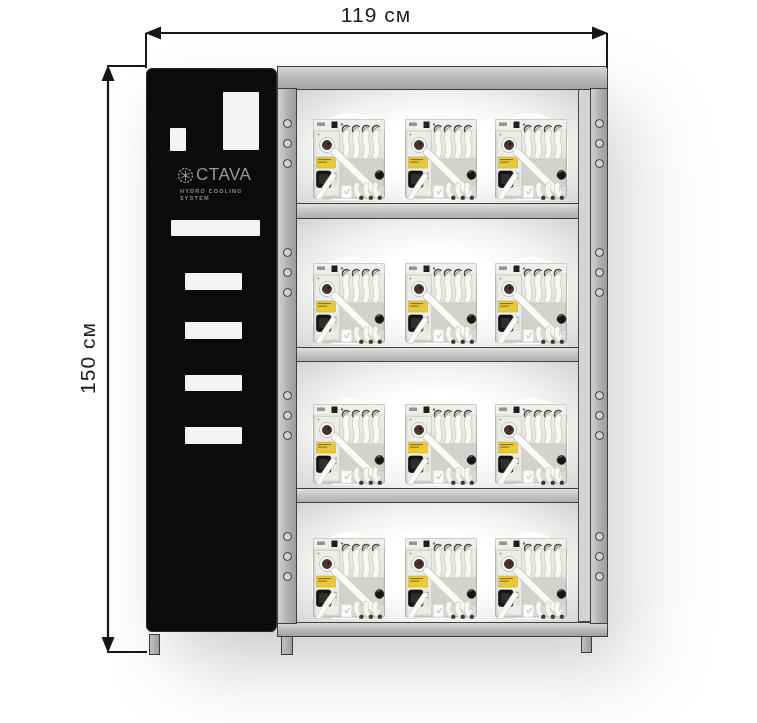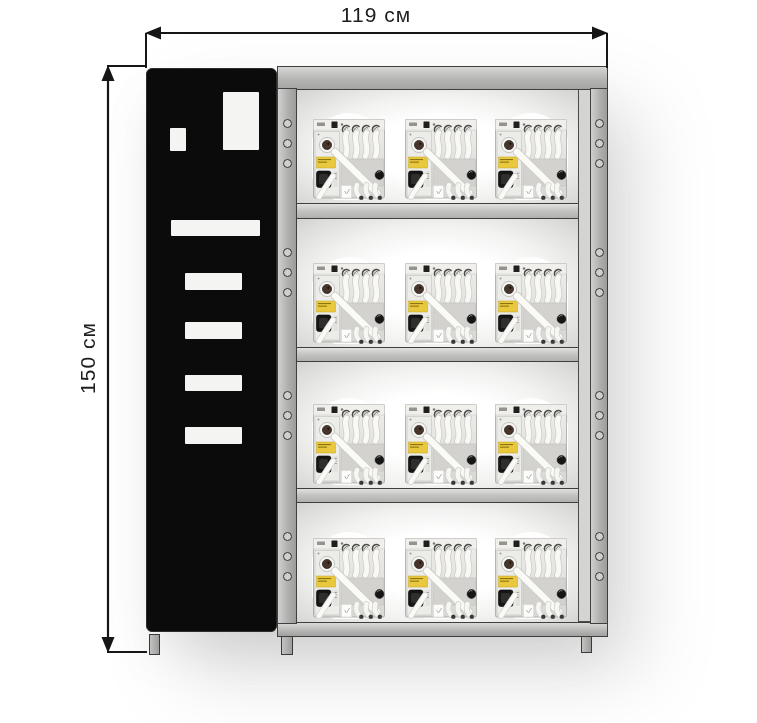--- a/index.html
+++ b/index.html
@@ -1019,15 +1019,33 @@
   <div class="leg leg-3"></div>
 
   <div class="panel">
     <div class="cutout cut-large"></div>
     <div class="cutout cut-small"></div>
     <div class="cutout cut-wide"></div>
     <div class="cutout cut-a"></div>
     <div class="cutout cut-b"></div>
     <div class="cutout cut-c"></div>
     <div class="cutout cut-d"></div>
+    <div class="logo-block">
+      <div class="logo-row">
+        <svg width="17" height="17" viewBox="0 0 18 18">
+          <circle cx="9" cy="9" r="7.3" fill="none" stroke="#9a9a9a" stroke-width="1.3" stroke-dasharray="2.4 1.4"></circle>
+          <g stroke="#9a9a9a" stroke-width="1">
+            <line x1="9" y1="3.6" x2="9" y2="14.4"></line>
+            <line x1="4.3" y1="6.3" x2="13.7" y2="11.7"></line>
+            <line x1="4.3" y1="11.7" x2="13.7" y2="6.3"></line>
+          </g>
+          <circle cx="9" cy="9" r="1.4" fill="#9a9a9a"></circle>
+        </svg>
+        <span class="logo-text">CTAVA</span>
+      </div>
+      <div class="logo-tagline">
+        <div>HYDRO COOLING</div>
+        <div>SYSTEM</div>
+      </div>
+    </div>
   </div>
 
 </div>
 
 </body></html>

